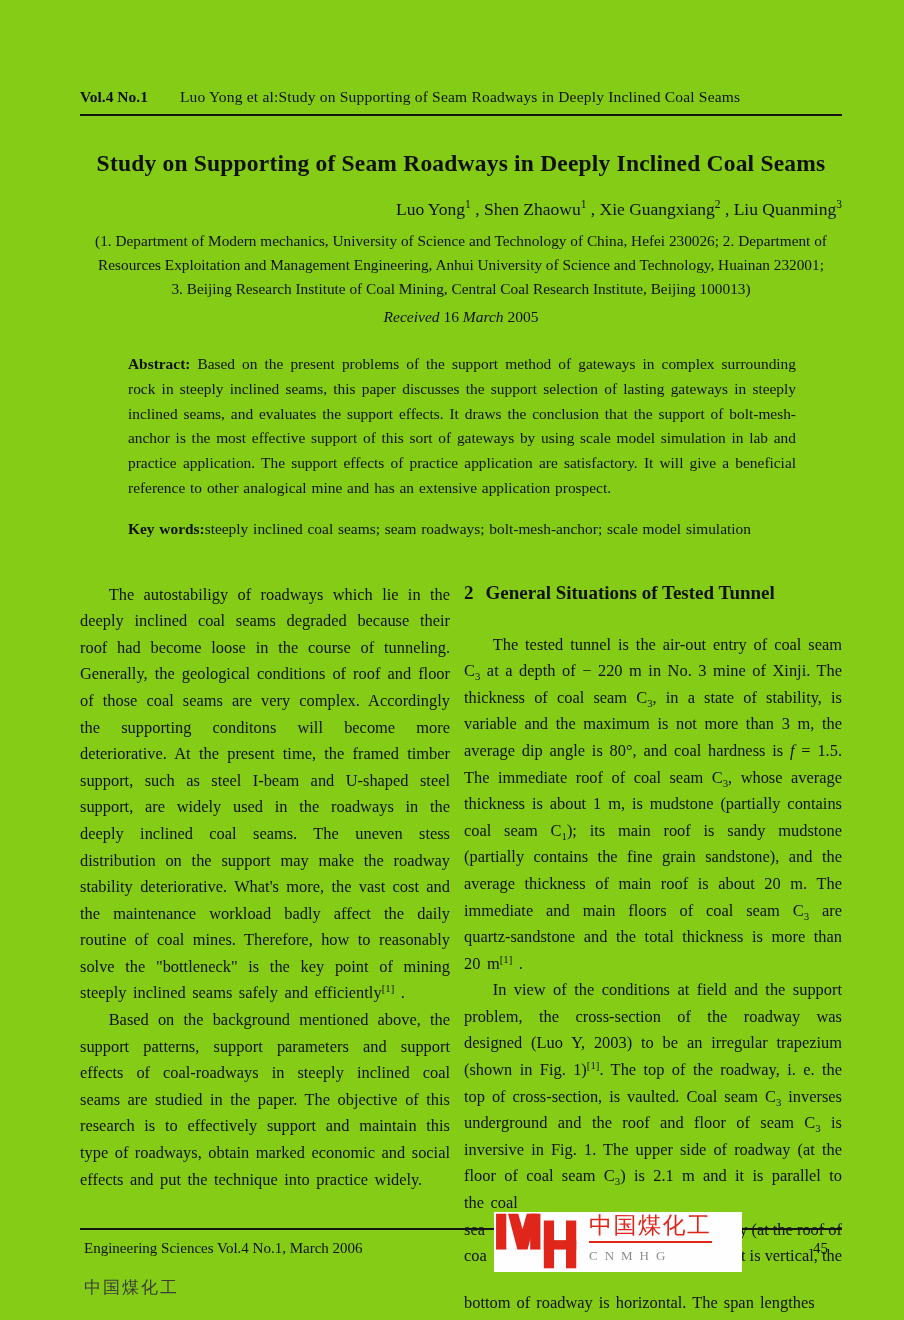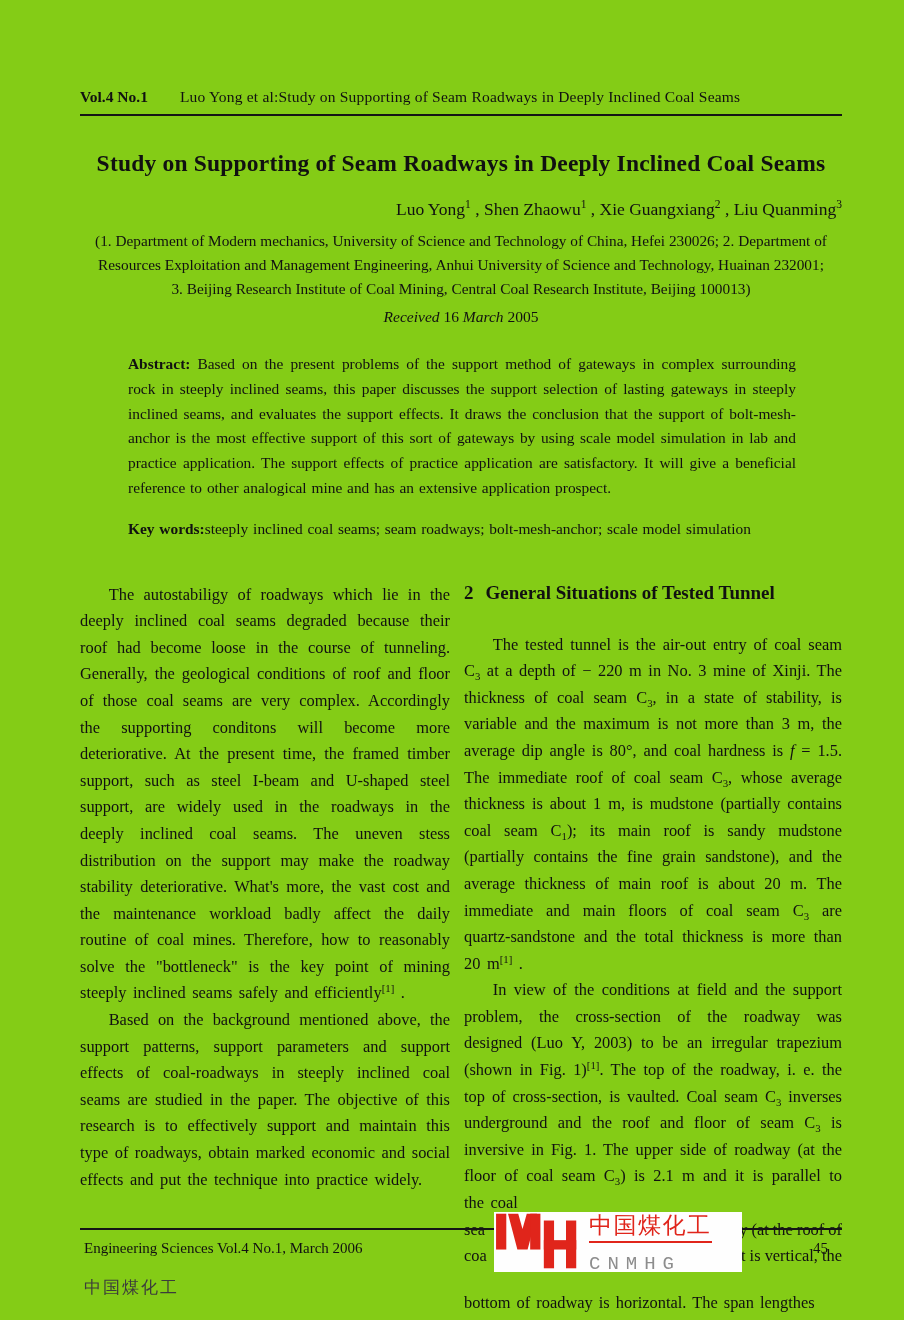--- a/index.html
+++ b/index.html
@@ -100,24 +100,24 @@
   .wm-logo{flex:0 0 auto;margin-right:9px;}
   .wm-text{display:flex;flex-direction:column;padding-top:2px;}
   .wm-cn{
     font-size:23px;line-height:26px;
     border-bottom:2.5px solid #e0251b;
     padding-bottom:1px;
     letter-spacing:1.5px;
     white-space:nowrap;
   }
   .wm-en{
-    font-family:Liberation Mono, monospace;
-    font-size:19px;line-height:22px;
+    font-family:Liberation Serif, serif;
+    font-size:13px;line-height:22px;
     letter-spacing:7px;
-    margin-top:10px;
+    margin-top:2px;
     white-space:nowrap;
   }
   
   .bottom-rule{position:absolute;left:80px;right:62px;top:1228px;}
   .page-footer{
     position:absolute;left:84px;right:76px;top:1240px;
     display:flex;justify-content:space-between;
     font-size:15px;
   }
   .wanfang{

